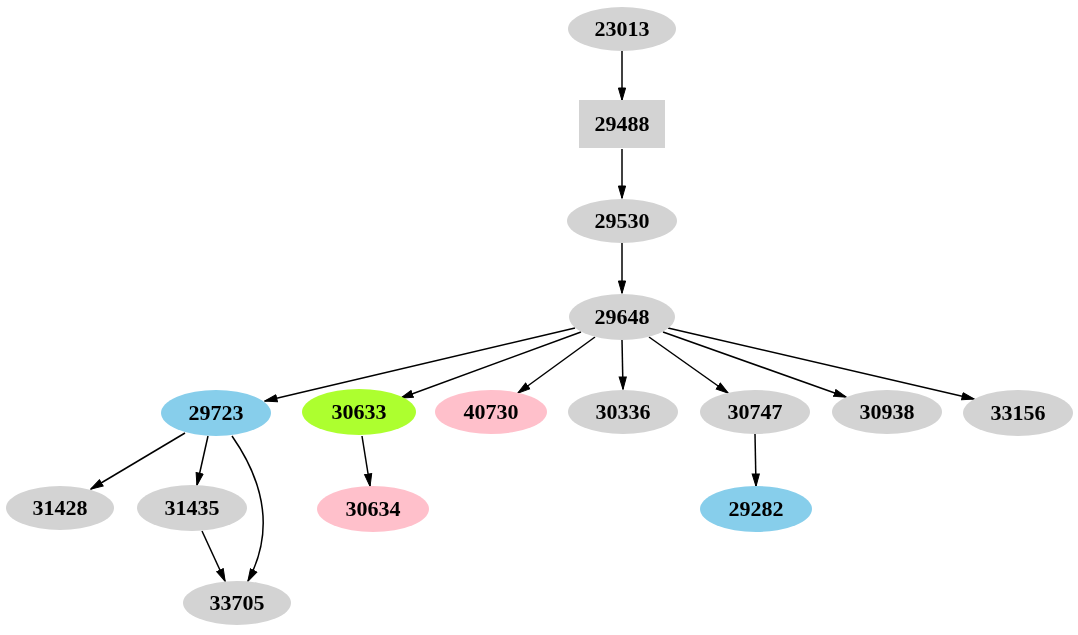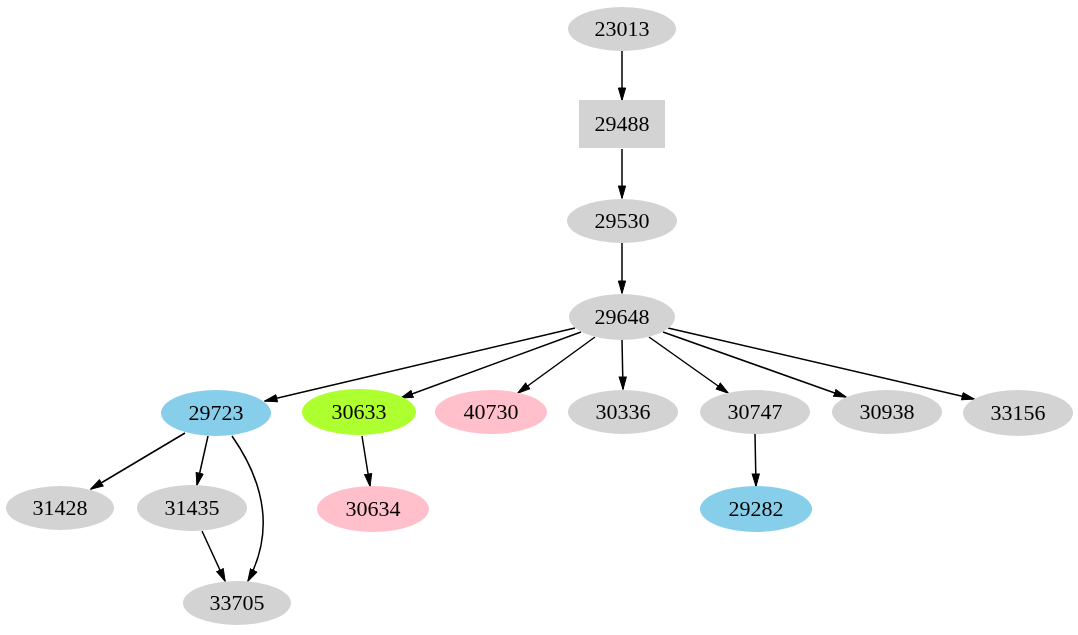--- a/index.html
+++ b/index.html
@@ -6,20 +6,21 @@
     margin: 0;
     padding: 0;
     background: #ffffff;
   }
   .stage {
     position: relative;
     width: 1078px;
     height: 635px;
     background: #ffffff;
     overflow: hidden;
+    font-weight: bold;
   }
   .edge {
     stroke: #000000;
     stroke-width: 1.5px;
     fill: none;
   }
   .node-label {
     font-family: "Liberation Serif", "DejaVu Serif", serif;
     font-size: 22px;
     fill: #000000;

